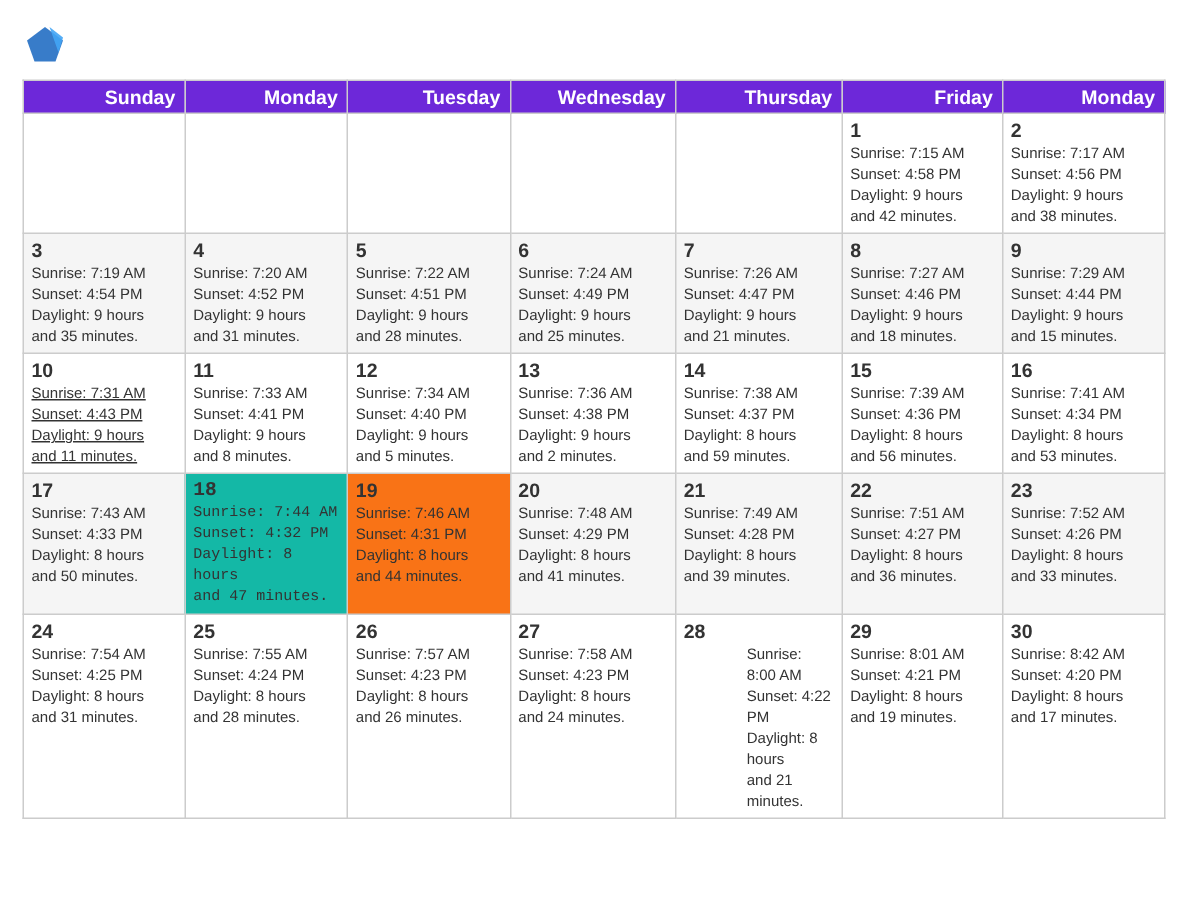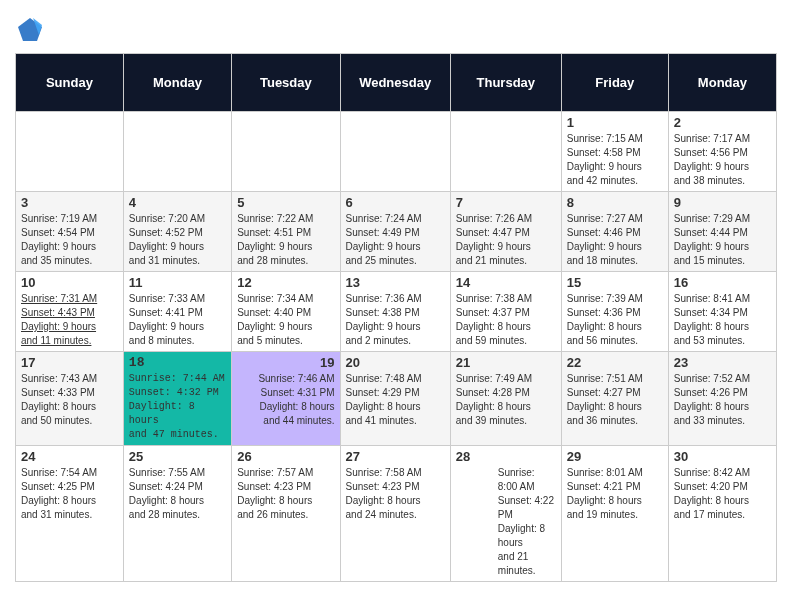--- a/index.html
+++ b/index.html
@@ -55,24 +55,24 @@
     }
     .location {
       font-size: 16px;
       color: #555;
     }
     .calendar {
       width: 100%;
       border-collapse: collapse;
     }
     .calendar th {
-      background-color: #0f172a;
+      background-color: #6d28d9;
       color: white;
-      text-align: center;
-      padding: 21px 6px;
+      text-align: right;
+      padding: 3px 6px;
       font-size: 13px;
       border: 1px solid #ccc;
     }
     .calendar td {
       border: 1px solid #ccc;
       vertical-align: top;
       padding: 3px 5px;
       width: 113px;
       height: 80px;
       font-size: 10.5px;
@@ -240,42 +240,42 @@
           </td>
           <td>
             <div class="day-number">15</div>
             <div class="day-info" style="white-space: pre-line;">Sunrise: 7:39 AM
 Sunset: 4:36 PM
 Daylight: 8 hours
 and 56 minutes.</div>
           </td>
           <td>
             <div class="day-number">16</div>
-            <div class="day-info" style="white-space: pre-line;">Sunrise: 8:41 AM
+            <div class="day-info" style="white-space: pre-line;">Sunrise: 7:41 AM
 Sunset: 4:34 PM
 Daylight: 8 hours
 and 53 minutes.</div>
           </td>
         </tr>
         <tr>
           <td style="background-color: rgb(245, 245, 245);">
             <div class="day-number">17</div>
             <div class="day-info" style="white-space: pre-line;">Sunrise: 7:43 AM
 Sunset: 4:33 PM
 Daylight: 8 hours
 and 50 minutes.</div>
           </td>
           <td style="background-color: #14b8a6; font-family: Liberation Mono, monospace;">
             <div class="day-number">18</div>
             <div class="day-info" style="white-space: pre-line;">Sunrise: 7:44 AM
 Sunset: 4:32 PM
 Daylight: 8 hours
 and 47 minutes.</div>
           </td>
-          <td style="background-color: #c4b5fd; text-align: right;">
+          <td style="background-color: #f97316;">
             <div class="day-number">19</div>
             <div class="day-info" style="white-space: pre-line;">Sunrise: 7:46 AM
 Sunset: 4:31 PM
 Daylight: 8 hours
 and 44 minutes.</div>
           </td>
           <td style="background-color: rgb(245, 245, 245); margin-left: 25px;">
             <div class="day-number">20</div>
             <div class="day-info" style="white-space: pre-line;">Sunrise: 7:48 AM
 Sunset: 4:29 PM

